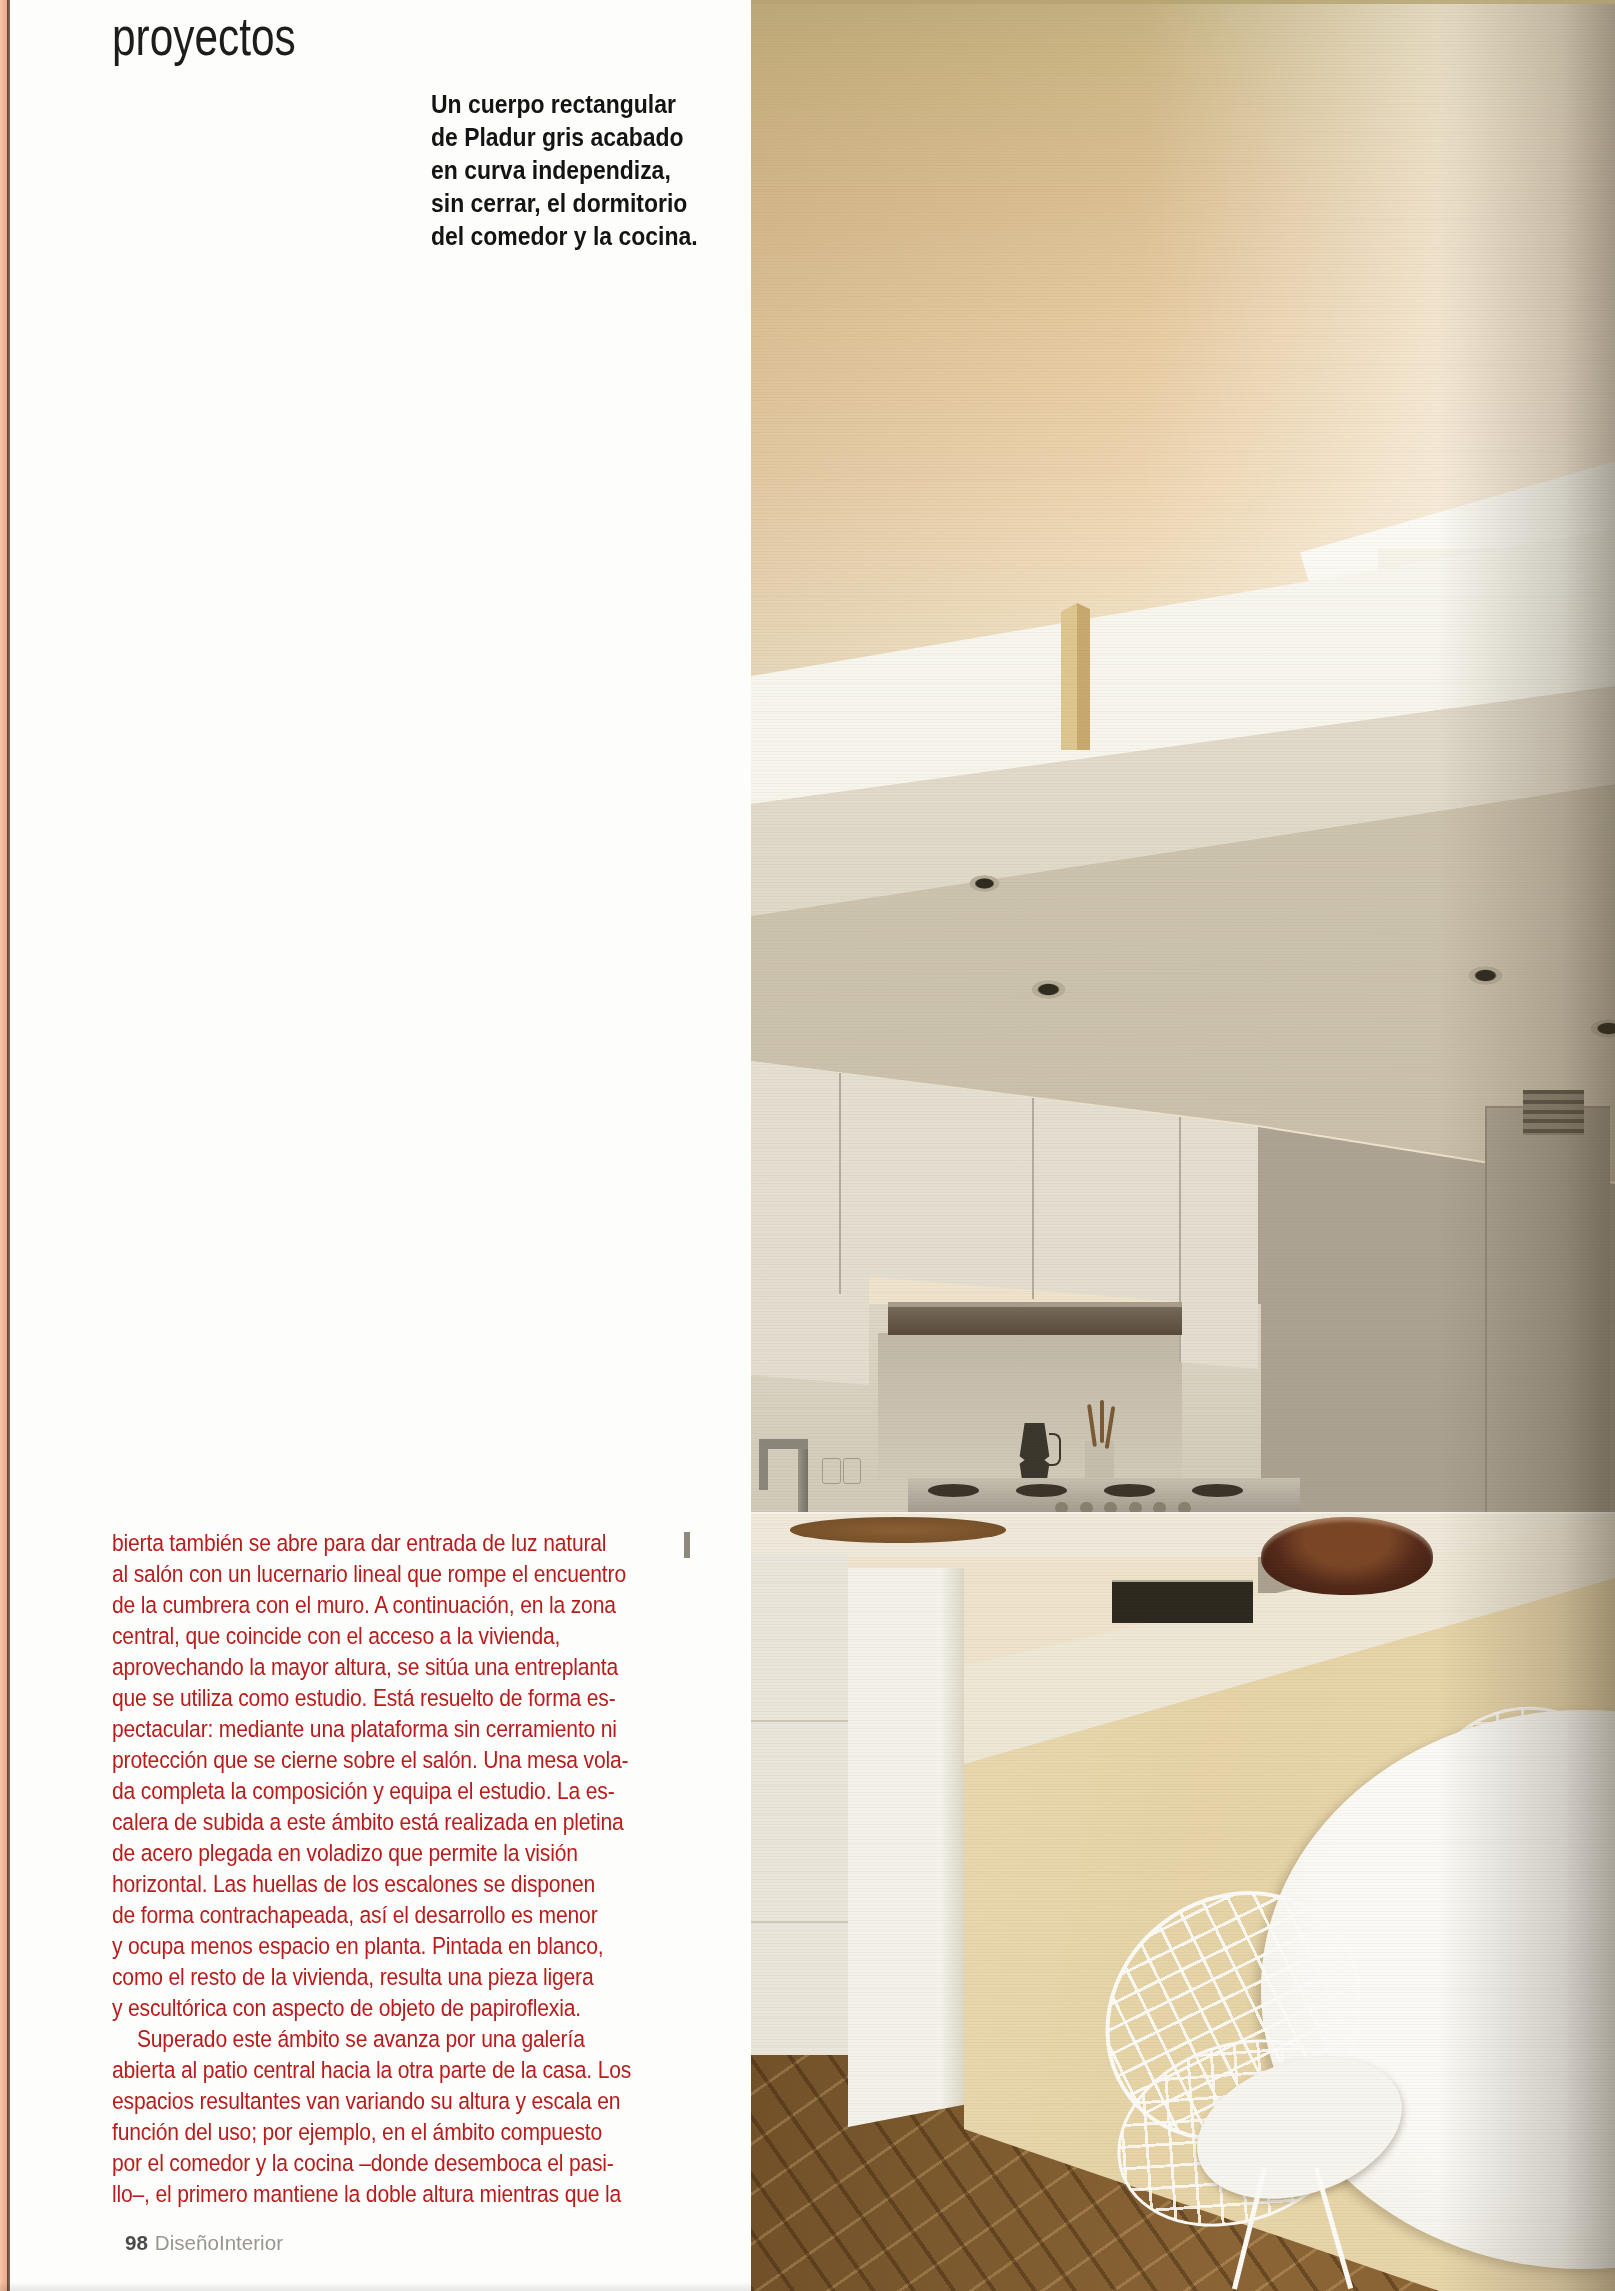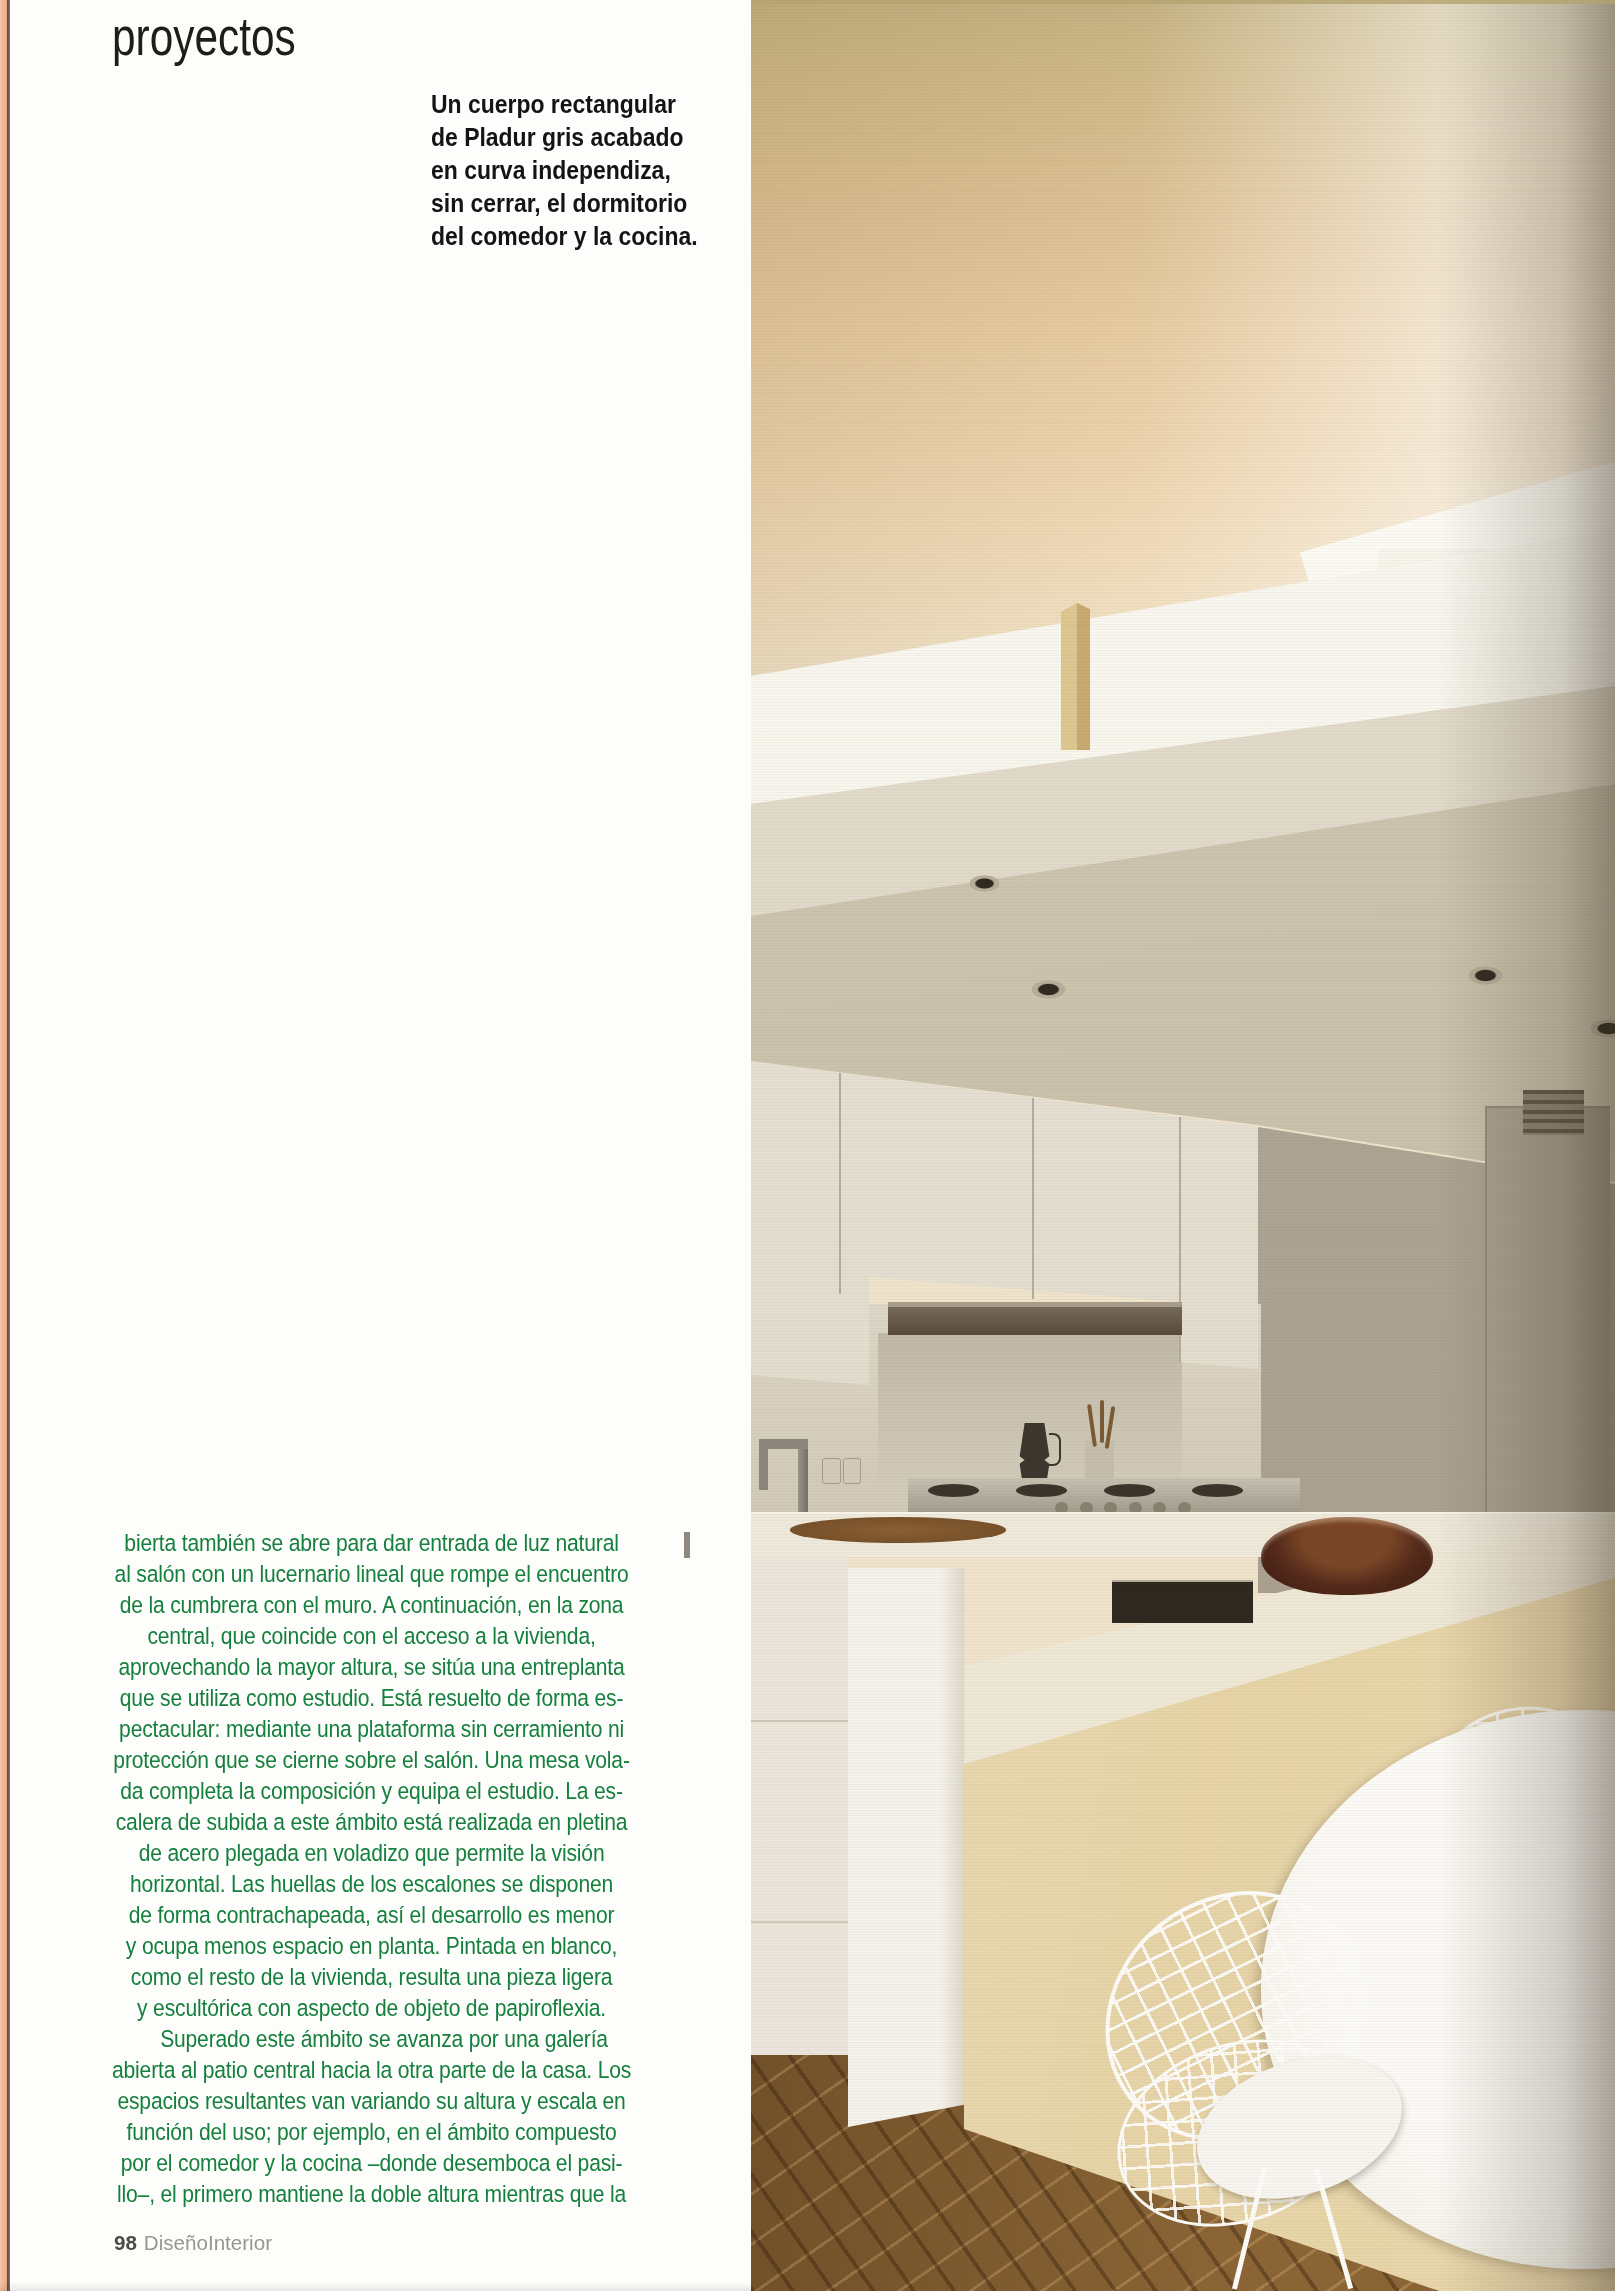--- a/index.html
+++ b/index.html
@@ -14,25 +14,25 @@
   .bottom-edge{position:absolute;left:0;bottom:0;width:751px;height:9.8px;
     background:linear-gradient(to bottom,rgba(0,0,0,0),rgba(0,0,0,.10));}
   .stray-mark{position:absolute;left:684px;top:1532px;width:5.9px;height:25.5px;background:#8f897d;}
 
   
   .section-label{position:absolute;left:112px;top:5.9px;font-size:53px;color:#1d1d1b;
     transform:scaleX(.80);transform-origin:left top;letter-spacing:0;}
   .caption{position:absolute;left:431px;top:88px;}
   .caption .line{font-size:25.5px;font-weight:bold;color:#141414;line-height:33px;
     white-space:nowrap;transform:scaleX(.90);transform-origin:left top;}
-  .article{position:absolute;left:112px;top:1527px;color:#15803d;text-align:center;}
+  .article{position:absolute;left:112px;top:1527px;color:#b91c1c;}
   .article .line{font-size:24.5px;line-height:31px;white-space:nowrap;
     transform:scaleX(.86);transform-origin:left top;letter-spacing:-0.2px;}
   .para2 .line:first-child{text-indent:29px;}
-  .footer{position:absolute;left:114px;top:2231px;font-size:20.6px;white-space:nowrap;}
+  .footer{position:absolute;left:125px;top:2231px;font-size:20.6px;white-space:nowrap;}
   .footer .pageno{font-weight:bold;color:#4a4a46;}
   .footer .mag{color:#98968f;margin-left:6.9px;}
 
   
   .photo{position:absolute;left:751px;top:0;width:864px;height:2292px;overflow:hidden;
     background:#efe3cc;}
   .ph{position:absolute;}
   .full{left:0;top:0;width:864px;height:2292px;}
 
   .ph-wall{left:0;top:0;width:864px;height:941px;

